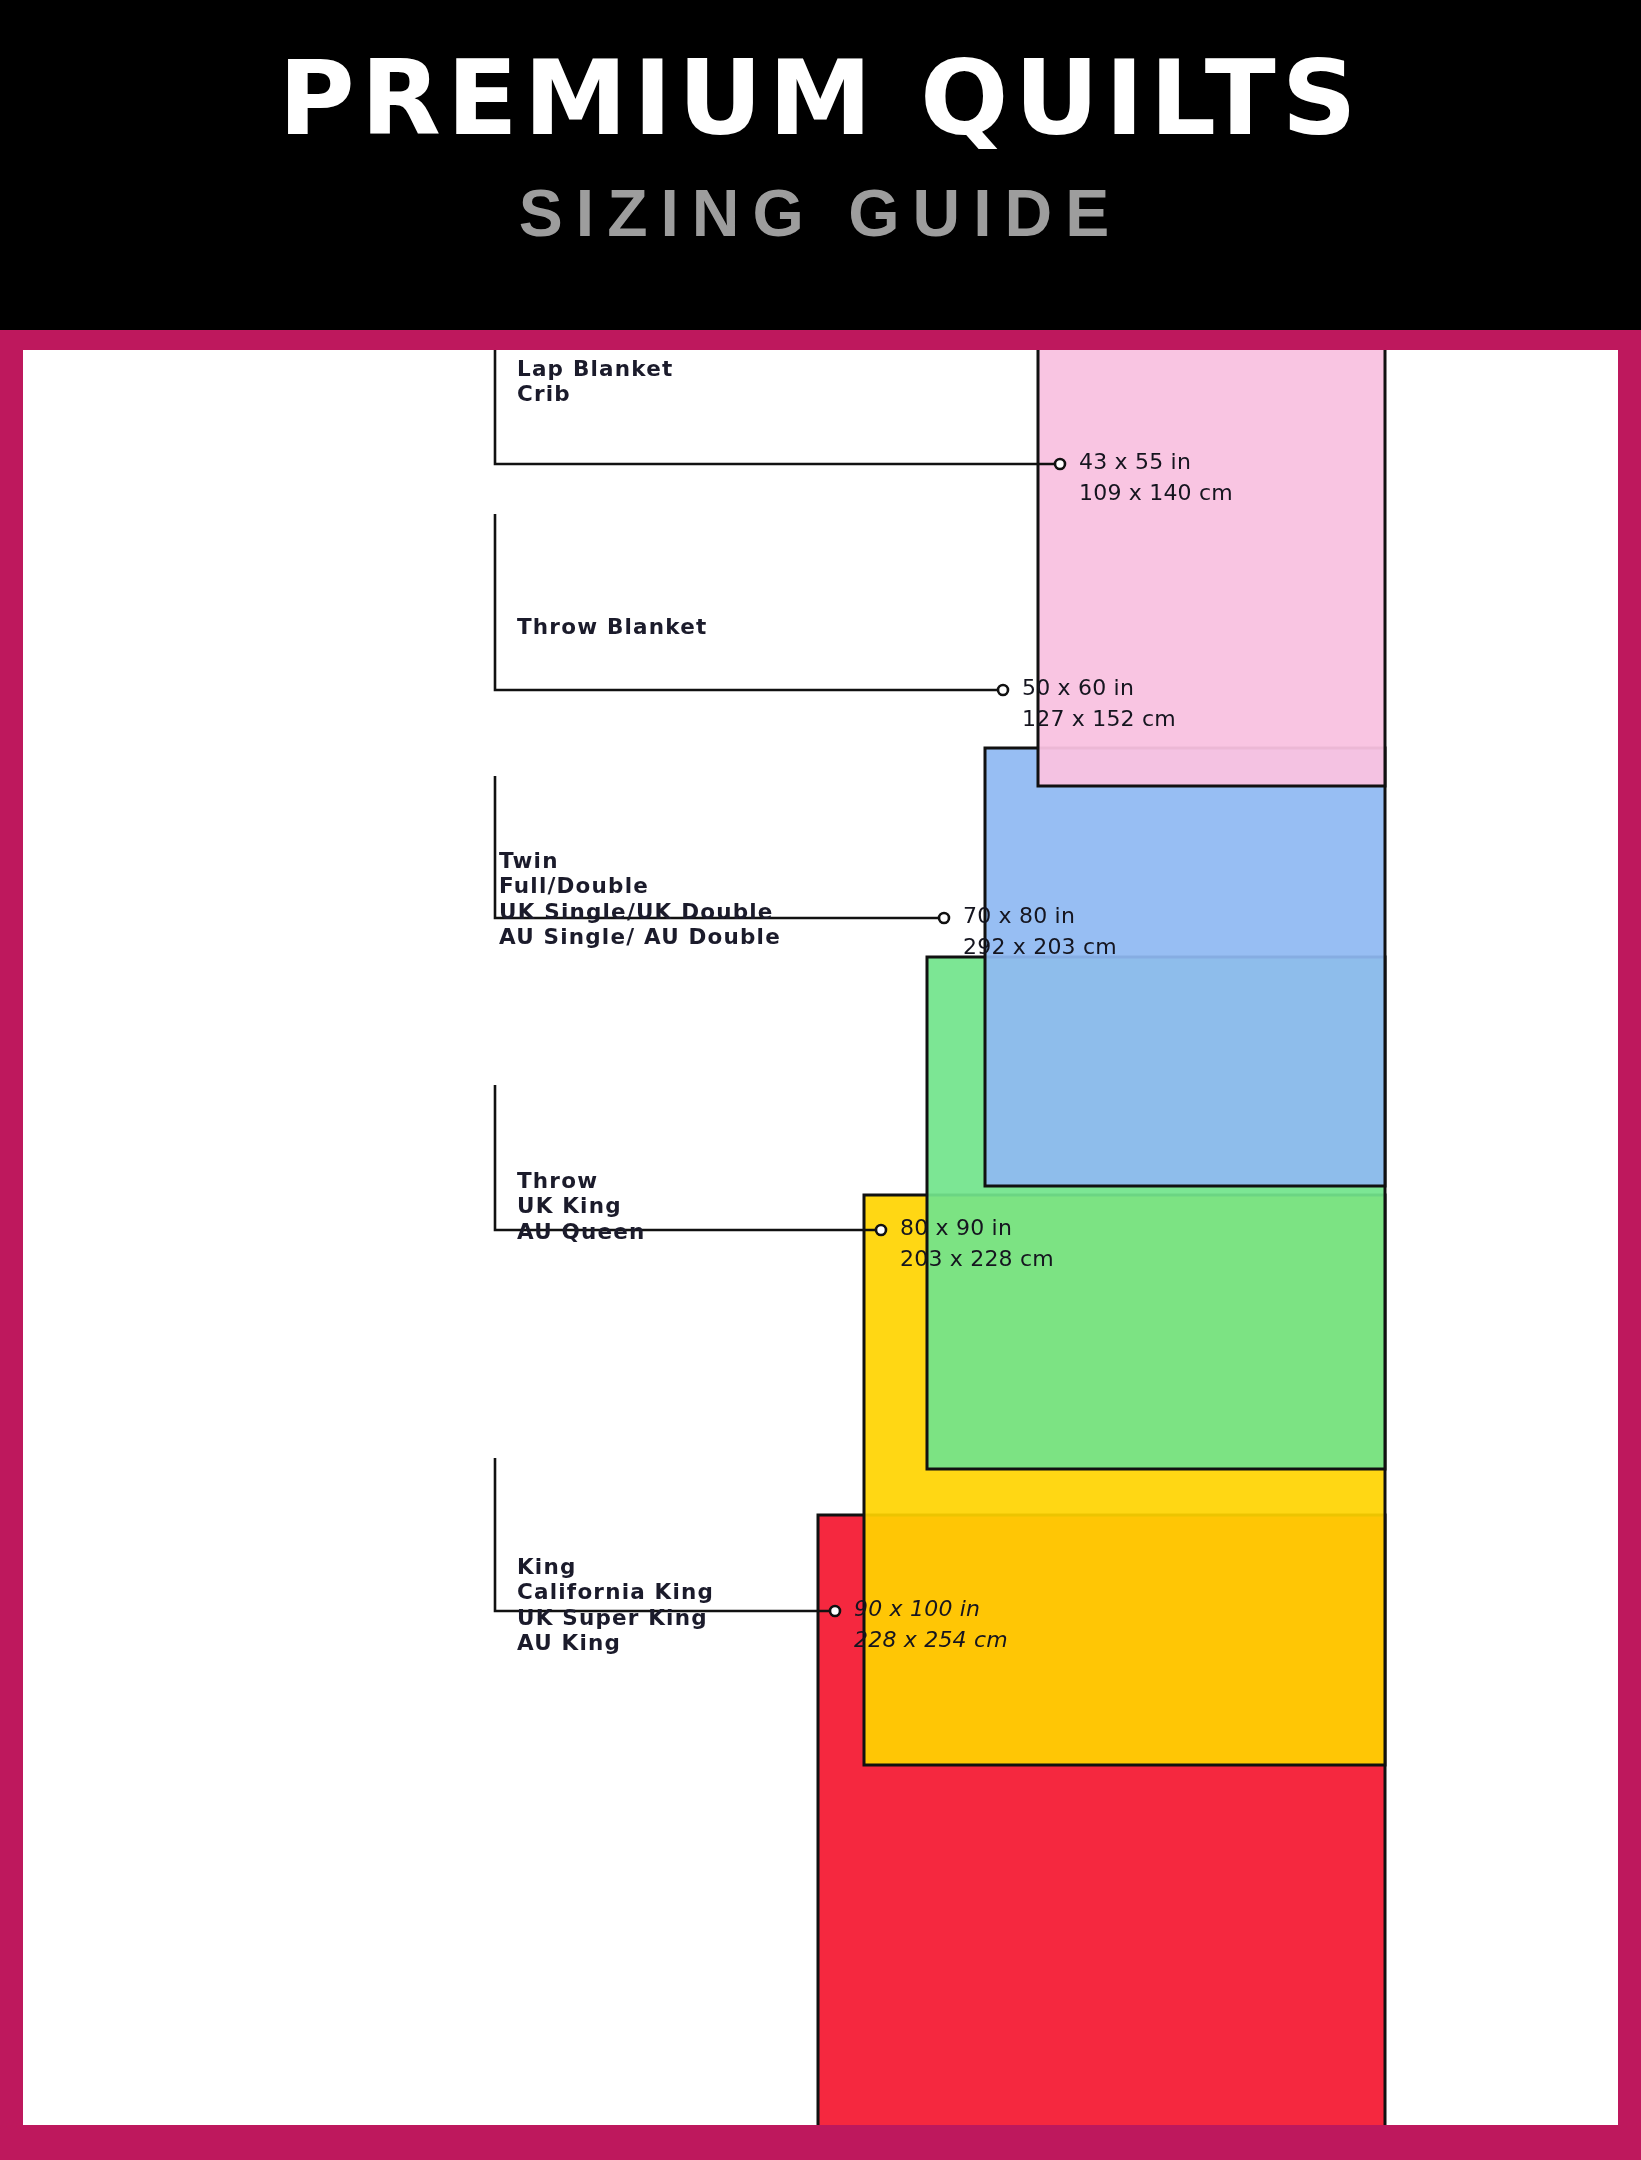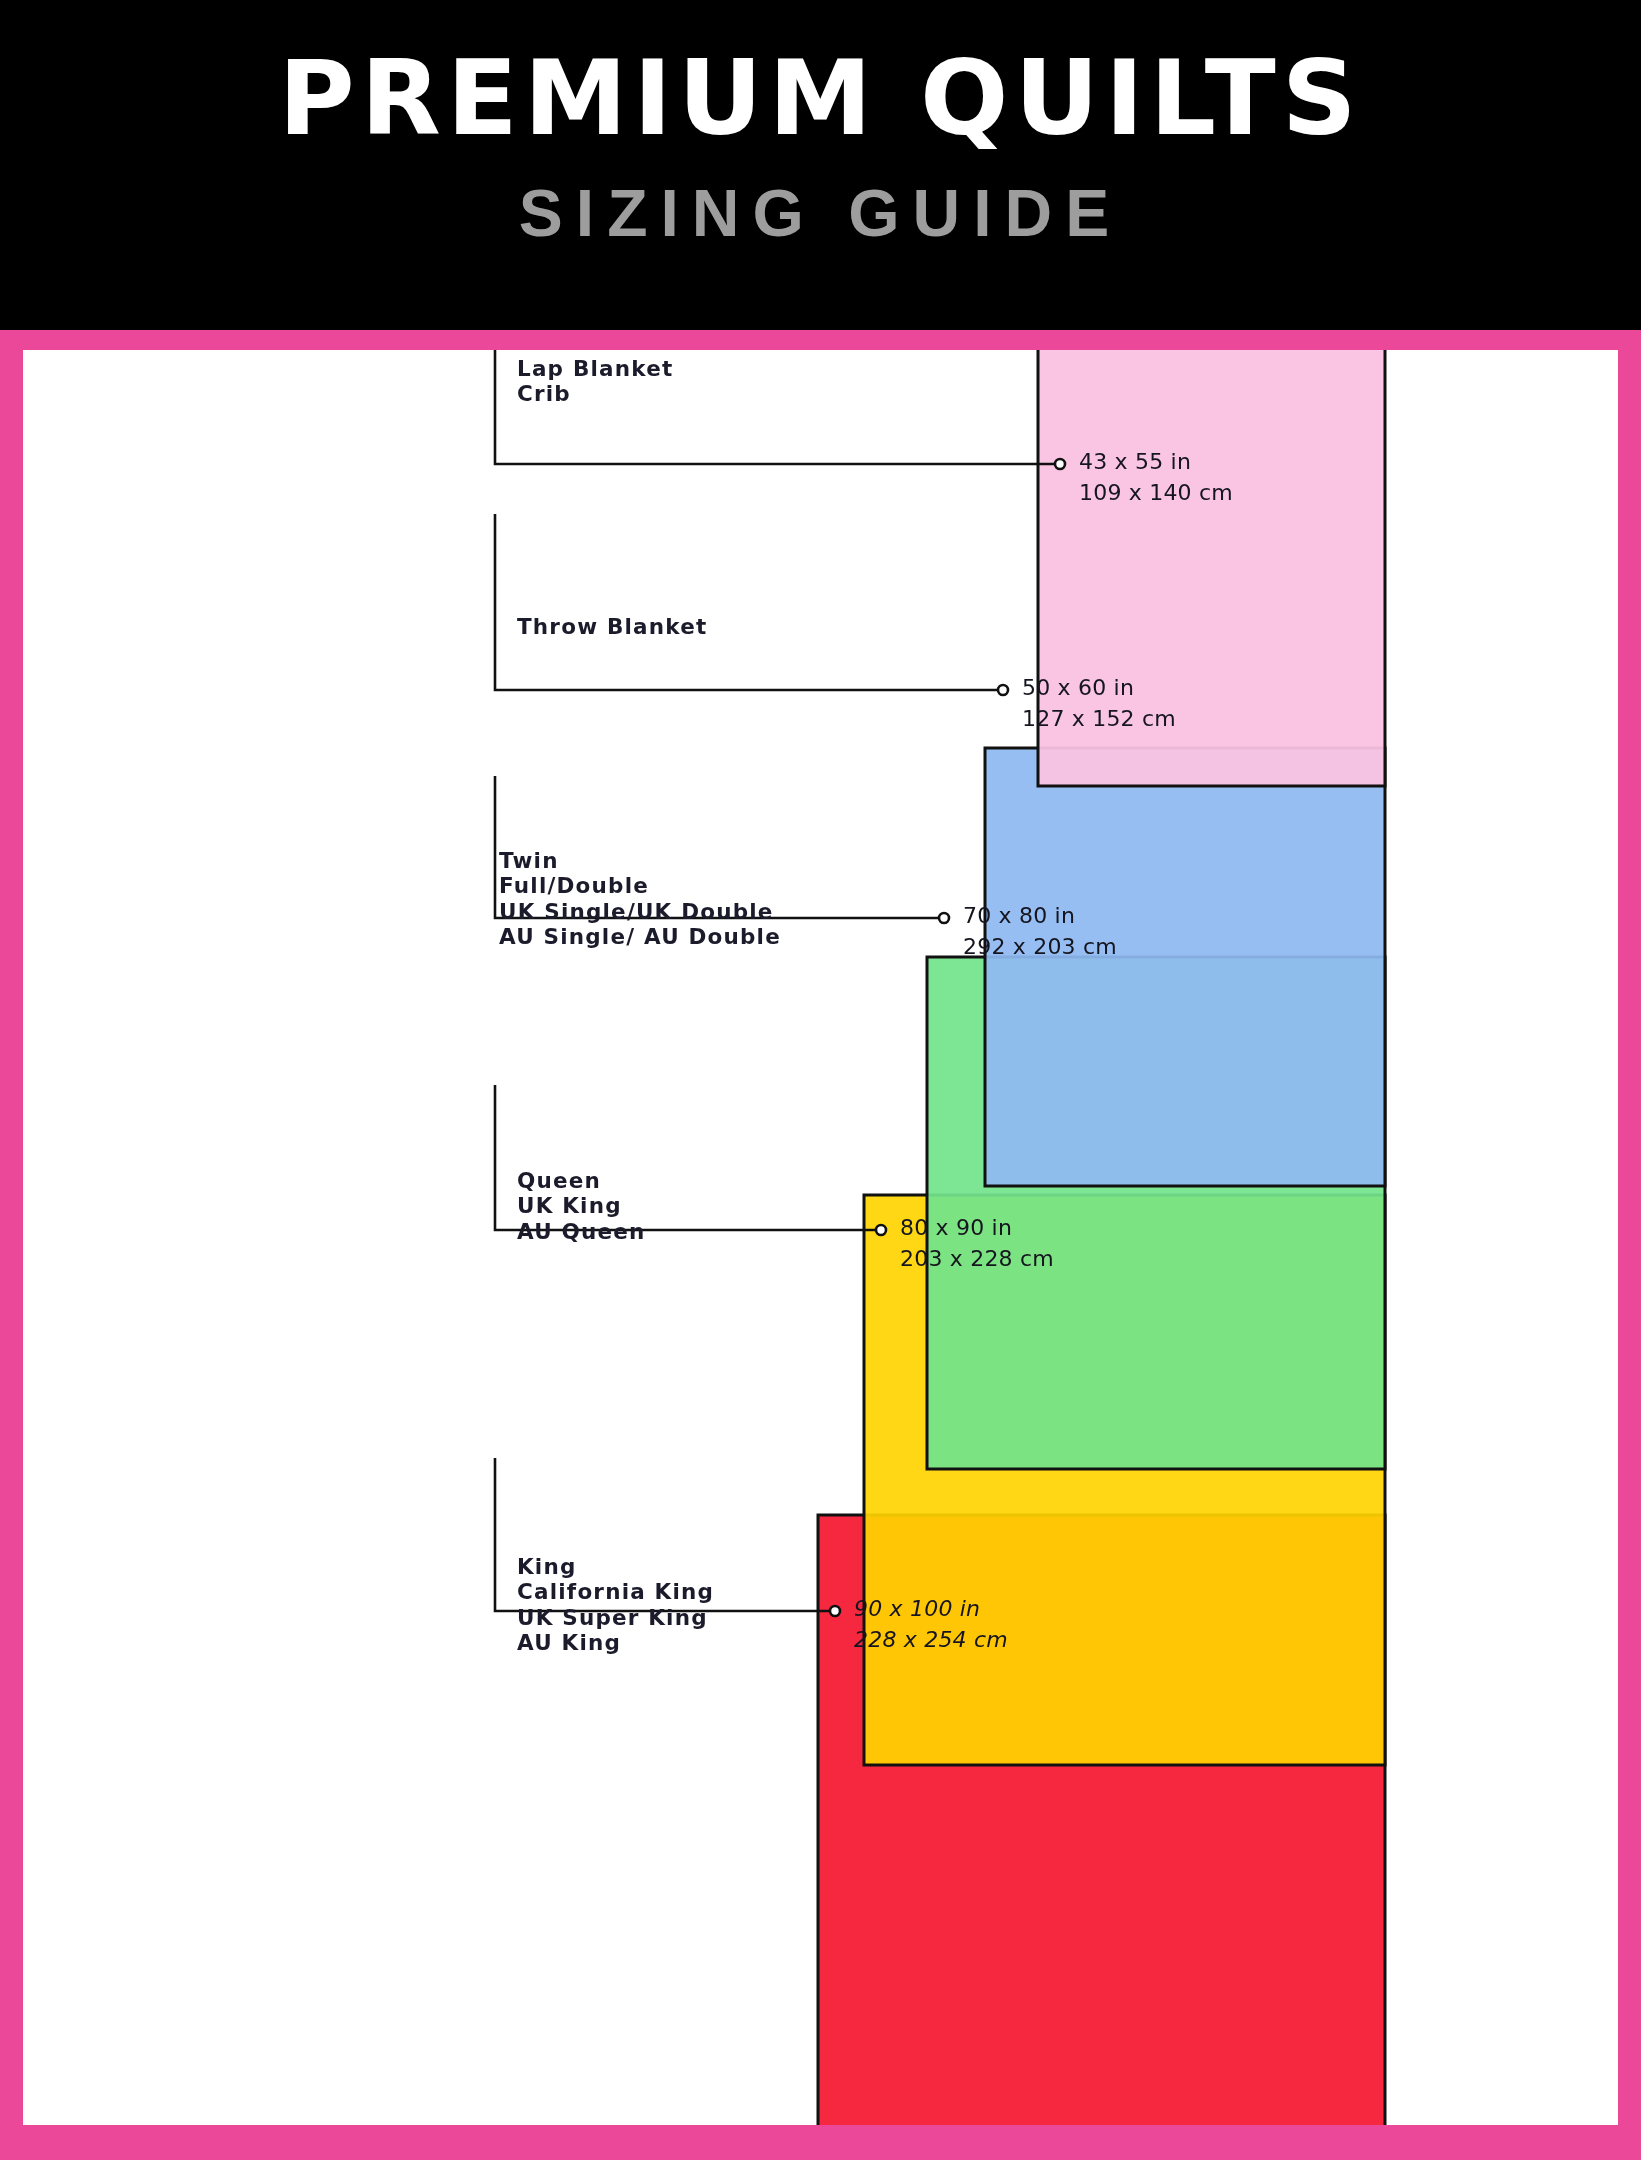--- a/index.html
+++ b/index.html
@@ -10,21 +10,21 @@
   body {
     width: 1641px;
     height: 2160px;
     font-family: "Liberation Sans", sans-serif;
     overflow: hidden;
   }
   .page {
     position: relative;
     width: 1641px;
     height: 2160px;
-    background: #ec4899;
+    background: #be185d;
   }
   
   .header {
     position: absolute;
     left: 0;
     top: 0;
     width: 1641px;
     height: 330px;
     background: #000000;
     display: flex;
@@ -156,21 +156,21 @@
       </div>
 
       <div class="lbl" style="left:476px; top:498px;">
         <div>Twin</div>
         <div>Full/Double</div>
         <div>UK Single/UK Double</div>
         <div>AU Single/ AU Double</div>
       </div>
 
       <div class="lbl" style="left:494px; top:818px;">
-        <div>Queen</div>
+        <div>Throw</div>
         <div>UK King</div>
         <div>AU Queen</div>
       </div>
 
       <div class="lbl" style="left:494px; top:1196px;margin-top:8px;">
         <div>King</div>
         <div>California King</div>
         <div>UK Super King</div>
         <div>AU King</div>
       </div>

